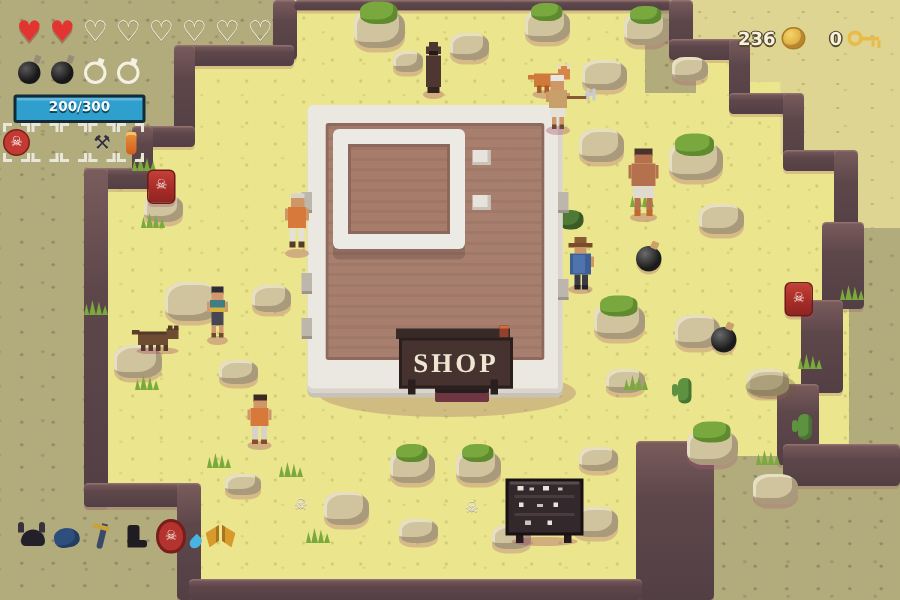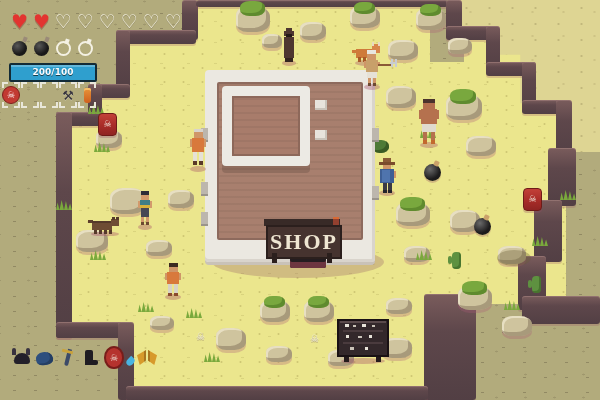--- a/index.html
+++ b/index.html
@@ -58,21 +58,21 @@
   #tower-roof{position:absolute;left:10px;top:10px;width:68px;height:60px;background:#a87c6b;
     box-shadow:inset 0 0 0 2px #8d685a;
     background-image:repeating-linear-gradient(0deg,rgba(0,0,0,.05) 0 2px,transparent 2px 7px);}
   .vent{position:absolute;width:12px;height:10px;background:#e7e3dc;box-shadow:inset -2px -2px 0 #c9c3ba;}
   .butt{position:absolute;width:7px;height:14px;background:#bcb6ad;box-shadow:inset 0 -2px 0 #9a948b;}
   #shop-door{position:absolute;left:290px;top:250px;width:36px;height:18px;background:#251d20;
     box-shadow:inset 0 -6px 0 #6d3640;border-radius:0 0 2px 2px;}
   #sign-beam{position:absolute;left:264px;top:219px;width:76px;height:7px;background:#382a27;}
   #sign-board{position:absolute;left:266px;top:225px;width:72px;height:30px;background:#46332f;
     border:2px solid #2b1f1d;display:flex;align-items:center;justify-content:center;}
-  #sign-board span{font-family:"Liberation Serif",serif;font-weight:bold;font-size:22px;
+  #sign-board span{font-family:"Liberation Serif",serif;font-weight:bold;font-size:18px;
     letter-spacing:2px;color:#efe6d2;}
   .post{position:absolute;width:5px;height:10px;background:#2b1f1d;}
   #torch{position:absolute;left:333px;top:217px;width:6px;height:10px;background:#93402f;
     box-shadow:inset 0 2px 0 #d86a35;}
   
   #hearts-row{position:absolute;left:10px;top:10px;display:flex;gap:3px;}
   .heart{width:19px;font-size:19px;line-height:22px;text-align:center;}
   .heart.filled{color:#e23430;text-shadow:0 2px 0 rgba(120,30,30,.35);}
   .heart.empty{color:#f6f3e6;text-shadow:0 1px 0 rgba(90,80,60,.35);}
   #bombs-row{position:absolute;left:12px;top:41px;display:flex;gap:7px;}
@@ -438,34 +438,46 @@
         <span class="heart empty">♡</span>
         <span class="heart empty">♡</span>
       </div>
     <div id="bombs-row">
         <span class="bombui filled"></span>
         <span class="bombui filled"></span>
         <span class="bombui empty"></span>
         <span class="bombui empty"></span>
       </div>
     <div id="hp-bar">
-      <span>200/100</span>
+      <span>200/300</span>
     </div>
     <div id="hotbar">
       <div class="slot">
         <span class="emblem">☠</span>
       </div>
       <div class="slot"></div>
       <div class="slot"></div>
       <div class="slot">
         <span class="axe-glyph">⚒</span>
       </div>
       <div class="slot">
         <span class="potion"></span>
       </div>
+    </div>
+    <div id="currency">
+      <span>236</span>
+      <span id="coin"></span>
+      <span id="key-gap"></span>
+      <span>0</span>
+      <svg width="24" height="13" viewBox="0 0 24 13">
+        <circle cx="5" cy="6.5" r="4" fill="none" stroke="#e9bc4a" stroke-width="2.5"></circle>
+        <rect x="9" y="5.5" width="12" height="2.5" fill="#e9bc4a"></rect>
+        <rect x="16" y="8" width="2" height="4" fill="#e9bc4a"></rect>
+        <rect x="20" y="8" width="2" height="5" fill="#e9bc4a"></rect>
+      </svg>
     </div>
     <div id="equip-row">
       <div class="eq eq-helm"></div>
       <div class="eq eq-tunic"></div>
       <div class="eq eq-sword"></div>
       <div class="eq eq-boot"></div>
       <div class="eq-shield">
         <span>☠</span>
       </div>
       <div class="eq-drop"></div>

